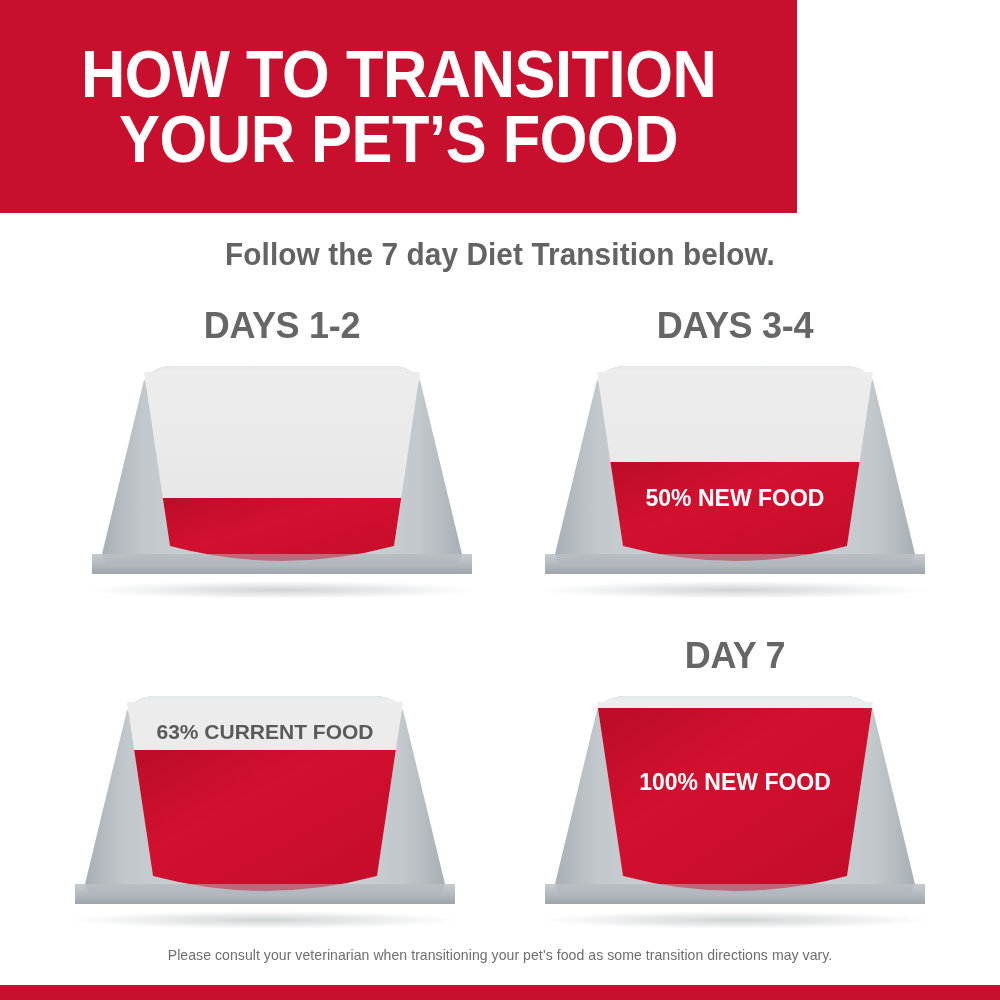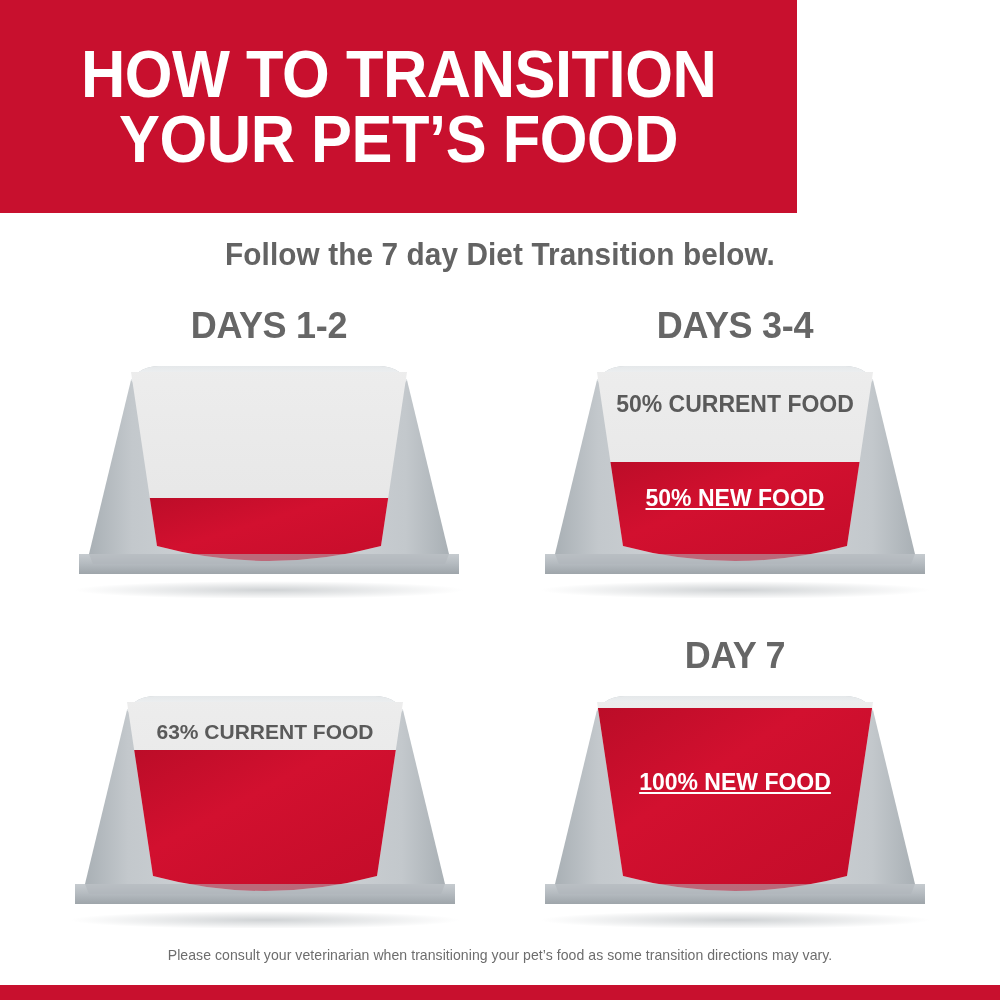--- a/index.html
+++ b/index.html
@@ -62,21 +62,21 @@
     left: 0;
     top: 300px;
     width: 1000px;
     height: 640px;
   }
   .cell {
     position: absolute;
     width: 440px;
     height: 320px;
   }
-  .cell.c0 { left: 49px;  top: 0px;   }
+  .cell.c0 { left: 62px;  top: 0px;   }
   .cell.c1 { left: 515px; top: 0px;   }
   .cell.c2 { left: 45px;  top: 330px; }
   .cell.c3 { left: 515px; top: 330px; }
 
   .day-label {
     position: absolute;
     top: 5px;
     left: 0;
     width: 440px;
     text-align: center;
@@ -114,21 +114,20 @@
     font-size: 23px;
   }
   .food-text.current.wide {
     font-size: 21px;
     width: 340px;
     left: 50px;
   }
   .food-text.new {
     color: #ffffff;
     font-size: 23px;
-    text-decoration: underline;
   }
 
   
   .footer-note {
     position: absolute;
     left: 0;
     top: 947px;
     width: 1000px;
     text-align: center;
     color: #6d6d6d;
@@ -252,21 +251,20 @@
         <ellipse cx="220" cy="232" rx="195" ry="9" fill="url(#shadg1)"></ellipse>
         <path d="M30,216 L410,216 L410,196 L30,196 Z" fill="url(#baseg1)"></path>
         <path d="M40,196 L400,196 L358,22 Q348,8 330,8 L110,8 Q92,8 82,22 Z" fill="url(#shellg1)"></path>
         <path d="M82,22 Q92,8 110,8 L330,8 Q348,8 358,22 L352,30 Q344,18 328,18 L112,18 Q96,18 88,30 Z" fill="url(#rimg1)"></path>
         <g clip-path="url(#foodclip1)">
           <rect x="60" y="0" width="330" height="240" fill="url(#curg1)"></rect>
           <rect x="60" y="104" width="330" height="136" fill="url(#redg1)"></rect>
         </g>
         <path d="M40,196 L400,196 L396,206 L44,206 Z" fill="#AEB4B9" opacity="0.55"></path>
       </svg>
-      <div class="food-text current" style="top:34px;">50% CURRENT FOOD</div>
       <div class="food-text new" style="top:128px;">50% NEW FOOD</div>
     </div>
   </div>
 
   <div class="cell c2">
     <div class="bowl-wrap">
       <svg class="bowl-svg" viewBox="0 0 440 240">
         <defs>
           <linearGradient id="shellg2" x1="0" y1="0" x2="1" y2="0">
             <stop offset="0" stop-color="#A9B0B5"></stop>

